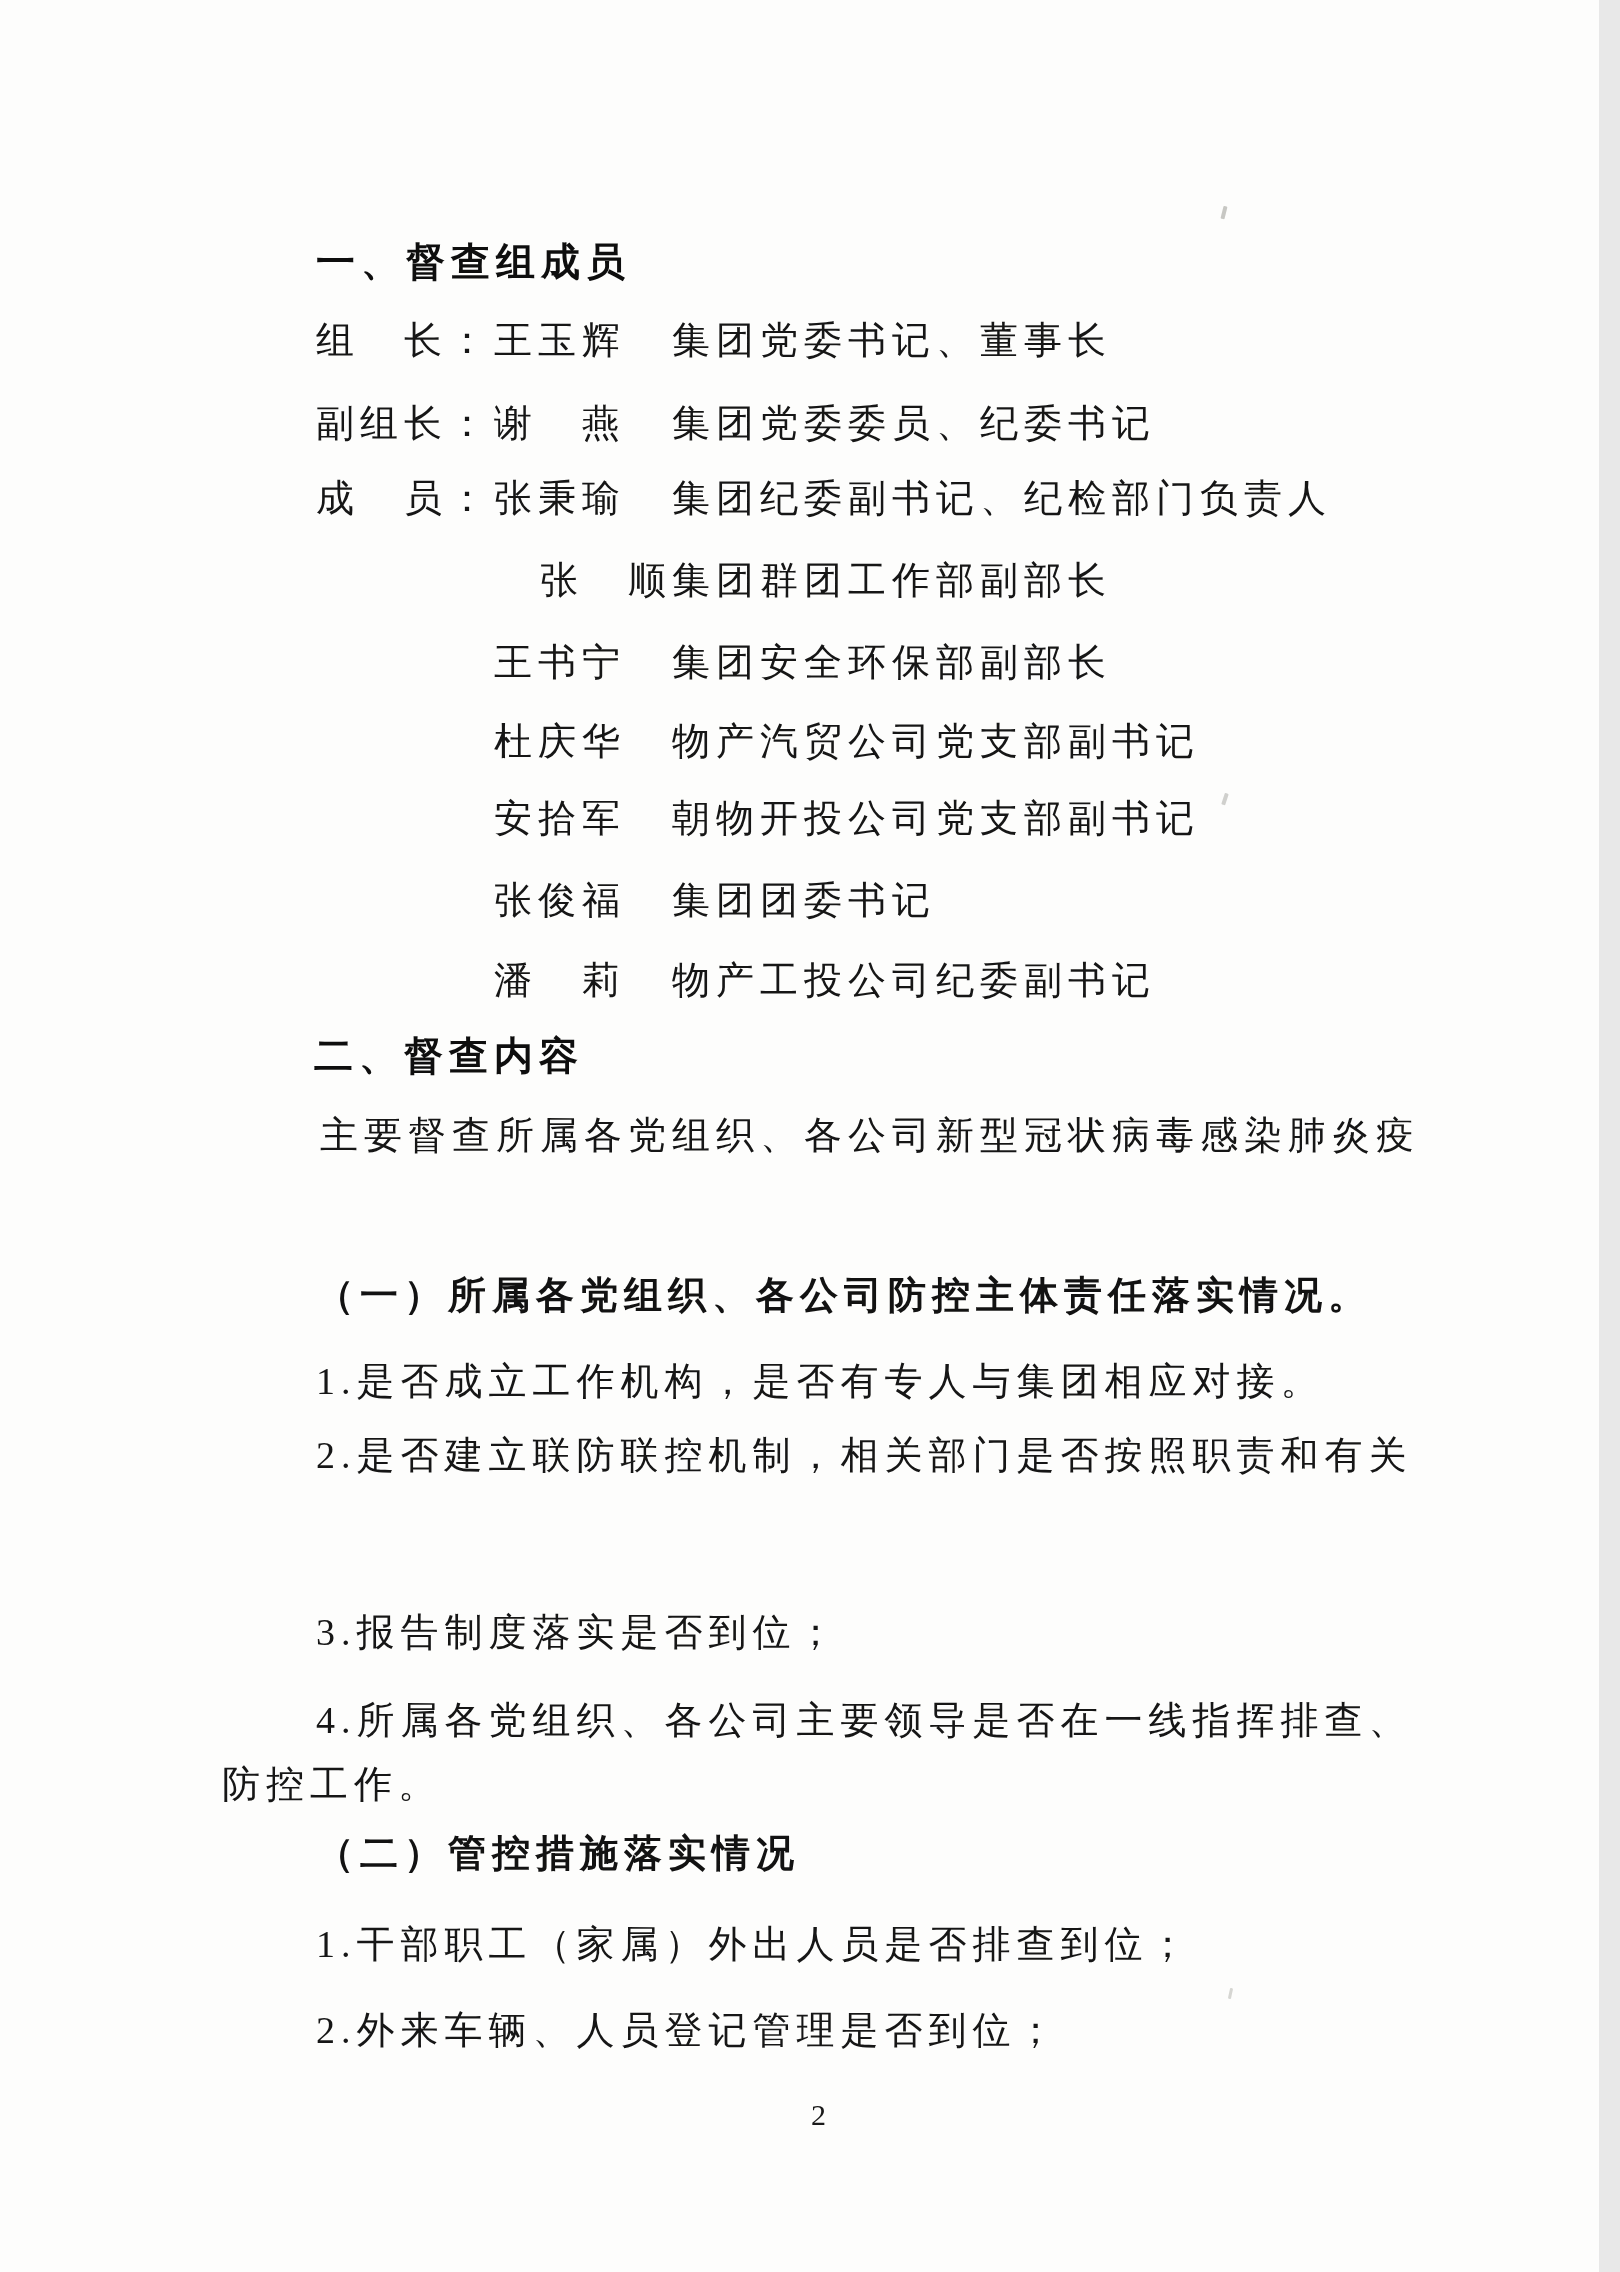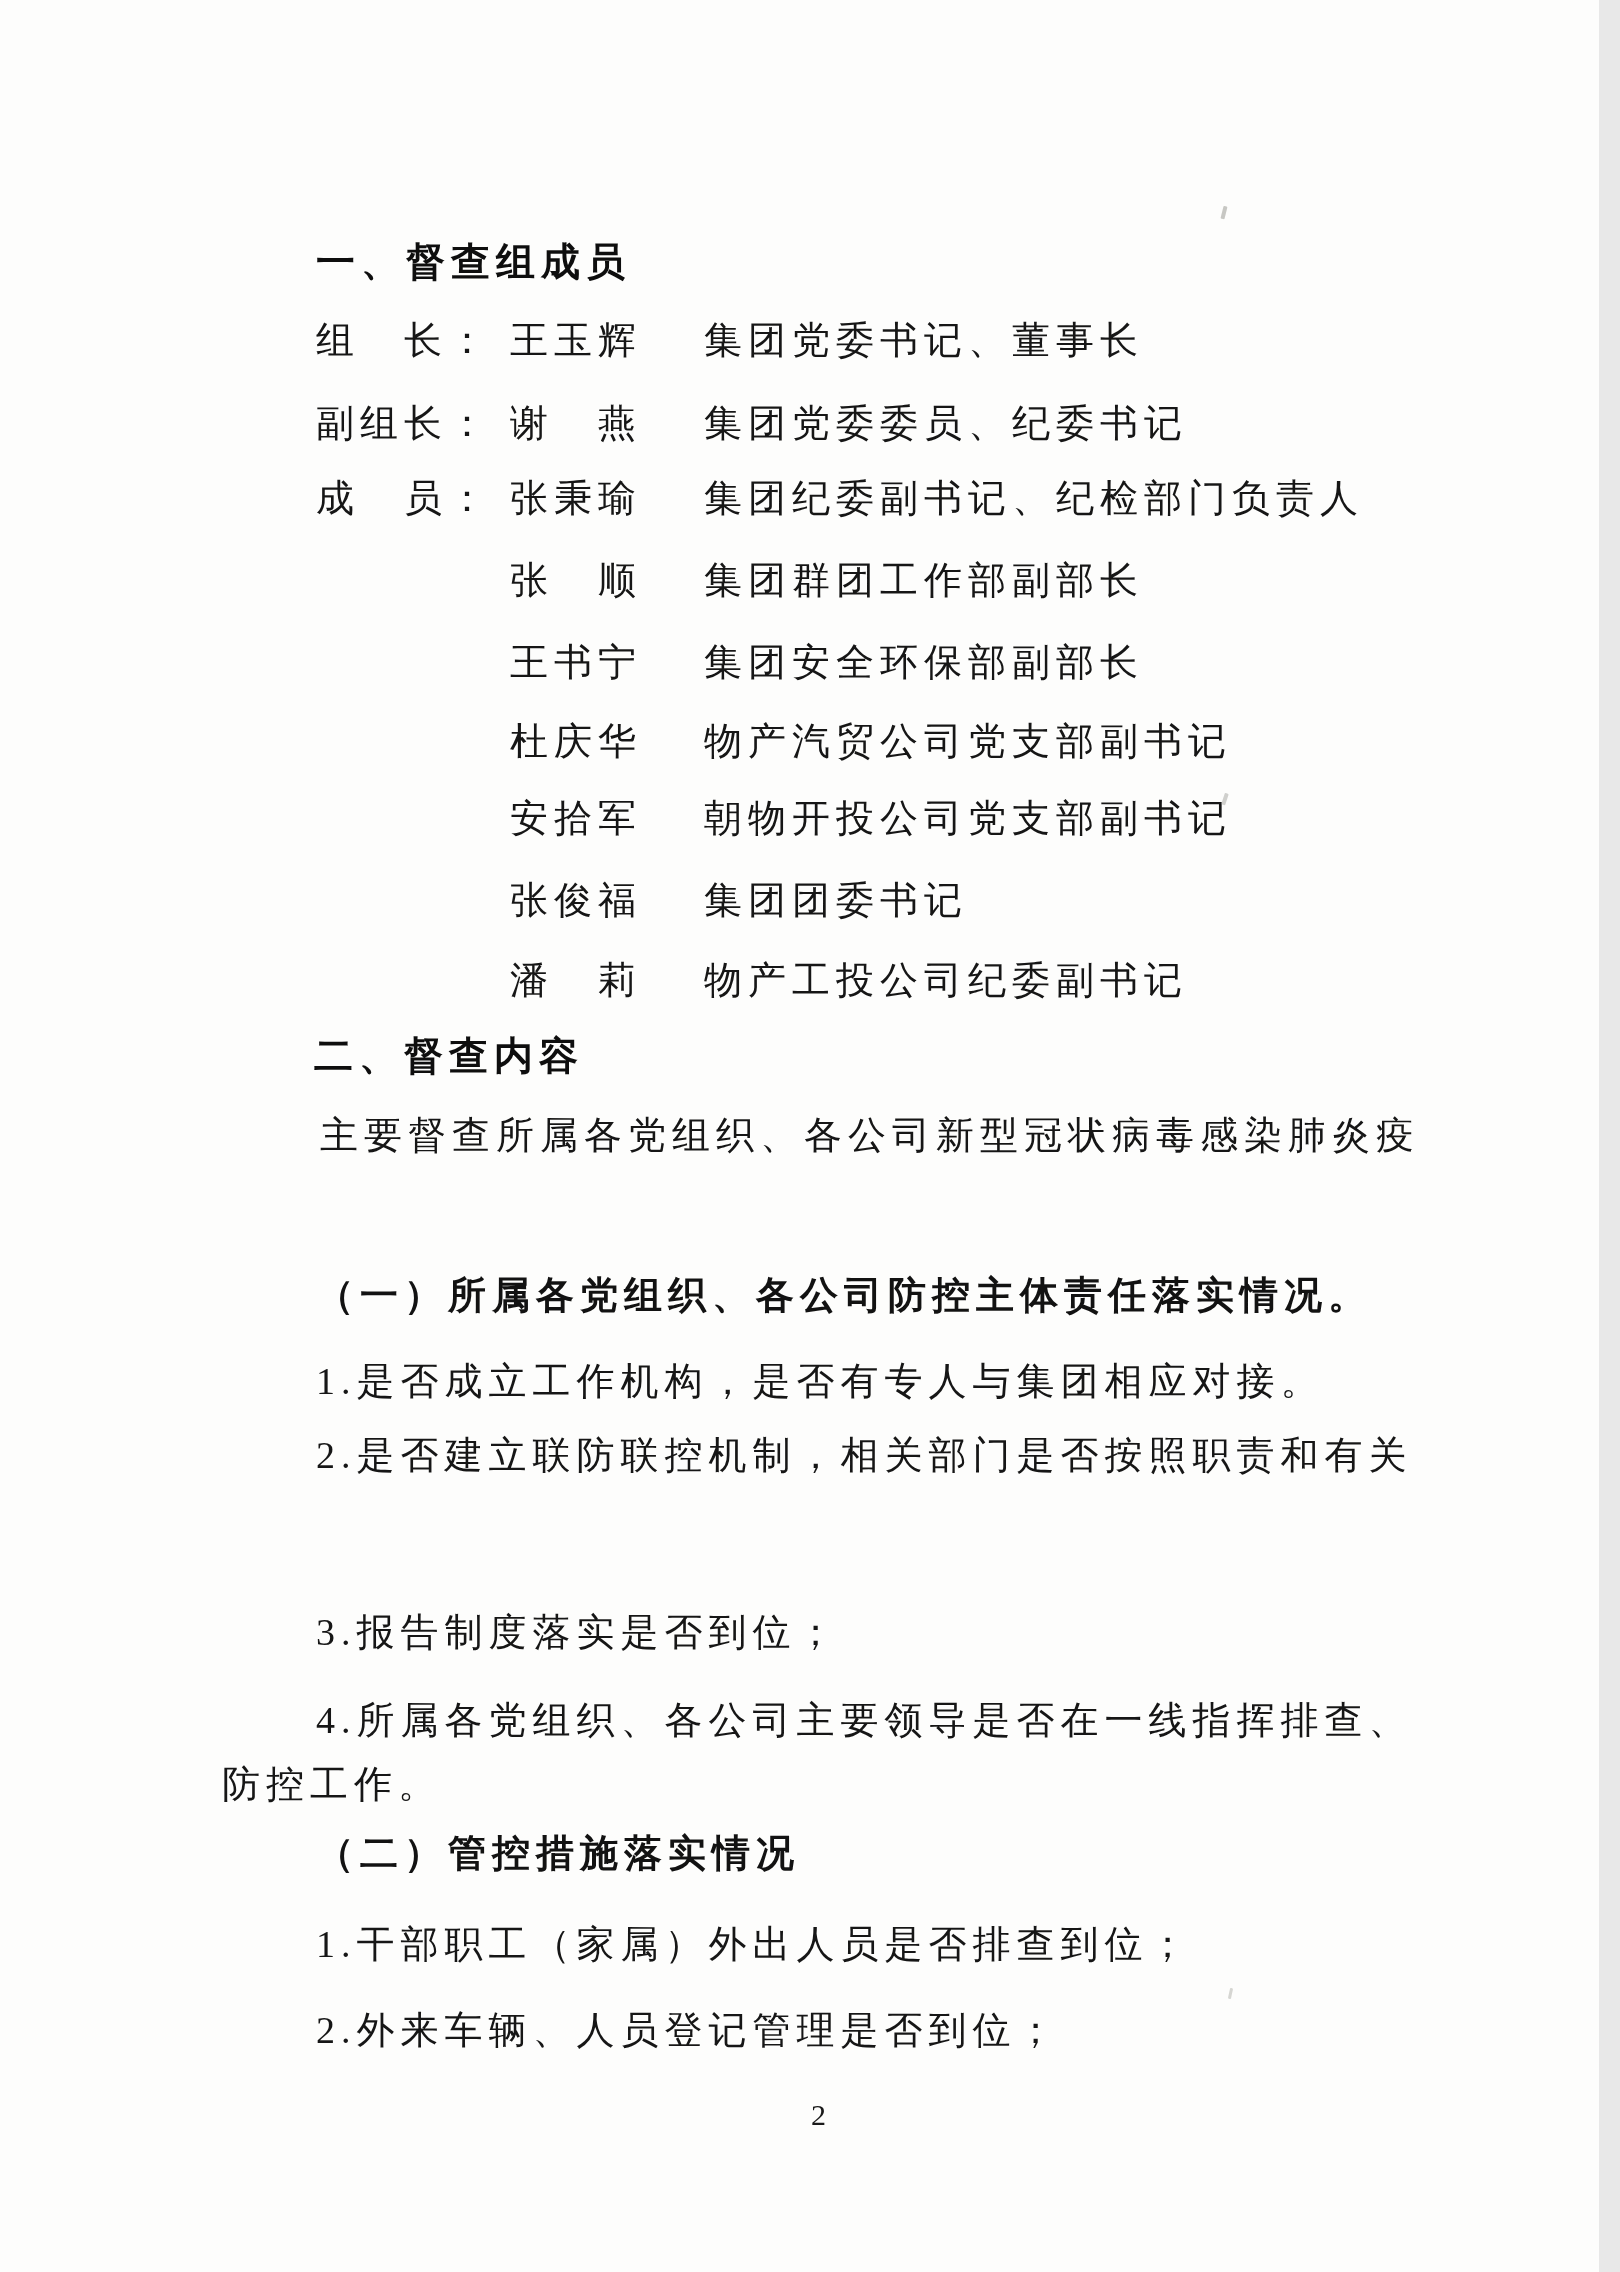--- a/index.html
+++ b/index.html
@@ -34,21 +34,20 @@
   }
   .member-row {
     position: absolute;
     display: flex;
     font-size: 38px;
     line-height: 49px;
     letter-spacing: 6px;
     white-space: pre;
     left: 316px;
     color: #161616;
-    gap: 16px;
   }
   .member-label { width: 178px; flex: 0 0 178px; }
   .member-name  { width: 178px; flex: 0 0 178px; }
   .member-title { flex: 0 0 auto; }
   .page-number {
     position: absolute;
     left: 779px;
     top: 2095px;
     width: 79px;
     text-align: center;
@@ -81,21 +80,21 @@
   <div class="member-row" style="top:399px;">
     <span class="member-label">副组长：</span>
     <span class="member-name">谢　燕</span>
     <span class="member-title">集团党委委员、纪委书记</span>
   </div>
   <div class="member-row" style="top:474px;">
     <span class="member-label">成　员：</span>
     <span class="member-name">张秉瑜</span>
     <span class="member-title">集团纪委副书记、纪检部门负责人</span>
   </div>
-  <div class="member-row" style="top:556px;">
+  <div class="member-row" style="top:556px;text-align:right;">
     <span class="member-label"></span>
     <span class="member-name">张　顺</span>
     <span class="member-title">集团群团工作部副部长</span>
   </div>
   <div class="member-row" style="top:638px;">
     <span class="member-label"></span>
     <span class="member-name">王书宁</span>
     <span class="member-title">集团安全环保部副部长</span>
   </div>
   <div class="member-row" style="top:717px;">

